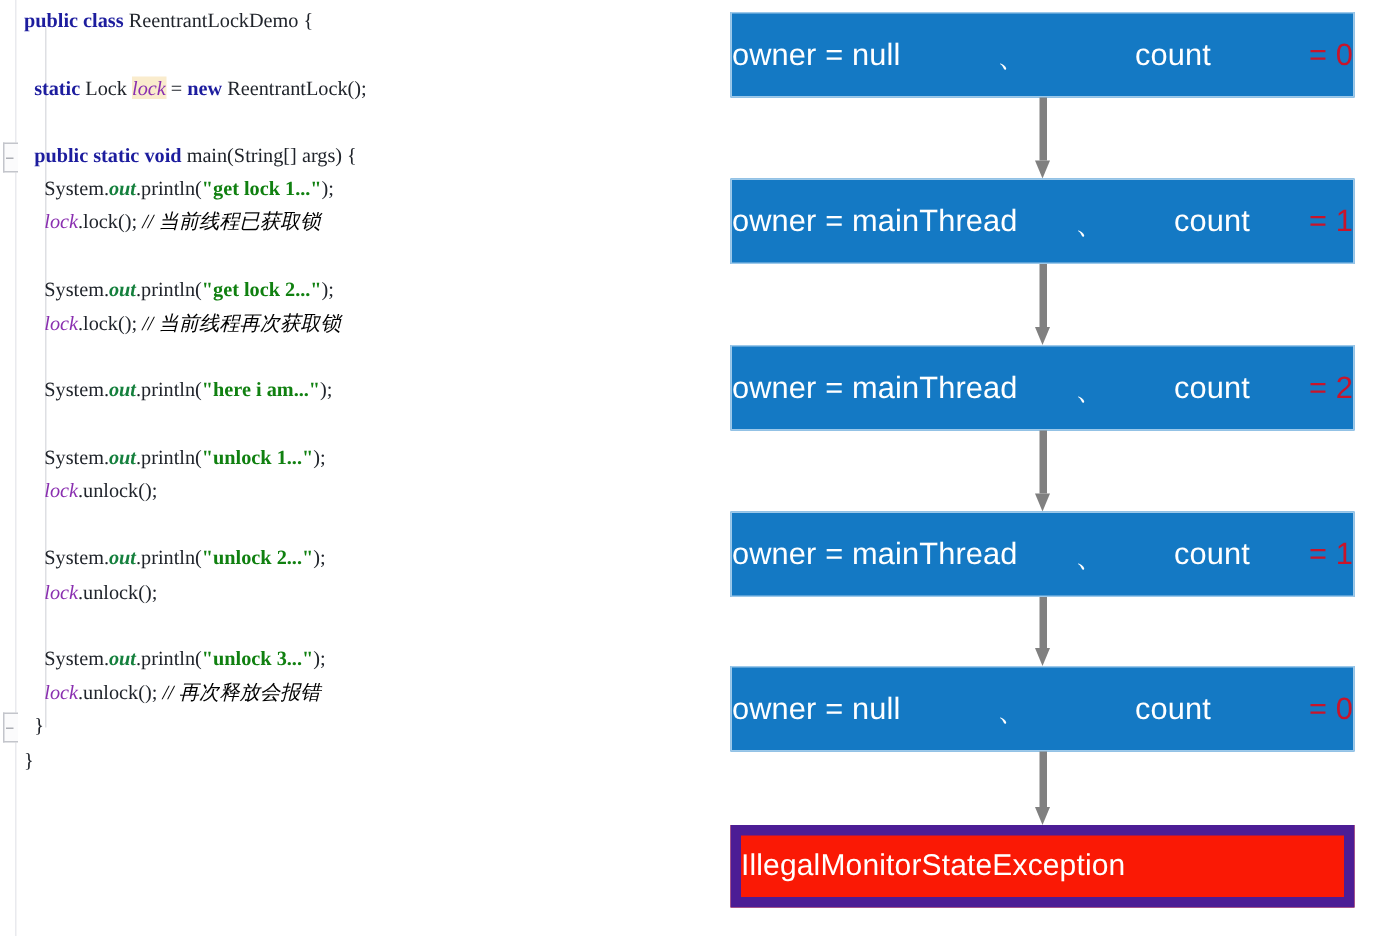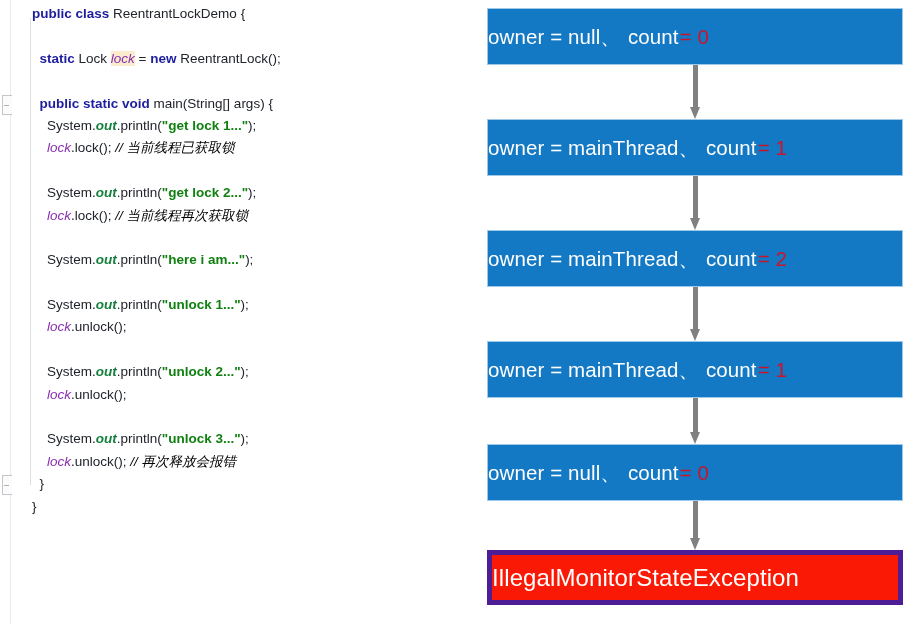--- a/index.html
+++ b/index.html
@@ -63,26 +63,25 @@
   }
   #fold-marker-main { top: 95px; }
   #fold-marker-class { top: 475px; }
 
   #code-lines {
     position: absolute;
     left: 0;
     top: 0;
     width: 460px;
     padding-top: 3px;
-    font-family: Liberation Sans, sans-serif;
+    font-family: Liberation Serif, serif;
     font-size: 13.5px;
     line-height: 22.4px;
     white-space: pre;
     color: #20242b;
-    margin-left: 16px;
   }
   .code-line {
     height: 22.4px;
     padding-left: 16px;
   }
   
   .tok-kw      { color: #1d1d9e; font-weight: bold; }
   .tok-plain   { color: #20242b; }
   .tok-str     { color: #108010; font-weight: bold; }
   .tok-comment { color: #000000; font-style: italic; }
@@ -102,36 +101,36 @@
     width: 420px;
     height: 624px;
   }
   .flow-box {
     position: absolute;
     left: 2px;
     width: 416px;
     box-sizing: border-box;
     display: flex;
     align-items: center;
-    justify-content: flex-start;
+    justify-content: space-between;
     color: #ffffff;
     font-family: "Liberation Sans", sans-serif;
     letter-spacing: 0.1px;
   }
   .flow-box.state {
     height: 57px;
     background: #1479c4;
     border: 1px solid #9dc9ea;
     font-size: 20.5px;
   }
   .flow-box.error {
     height: 55px;
     background: #fa1905;
-    border: 5px solid #4c1d95;
-    font-size: 24px;
+    border: 7px solid #4c1d95;
+    font-size: 20px;
   }
   .count-val {
     color: #c9142a;
     font-weight: normal;
     margin-left: 1px;
   }
   .sep-mark { margin-left: 0px; margin-right: 7px; }
 
   #box-0 { top: 8px; }
   #box-1 { top: 119px; }

